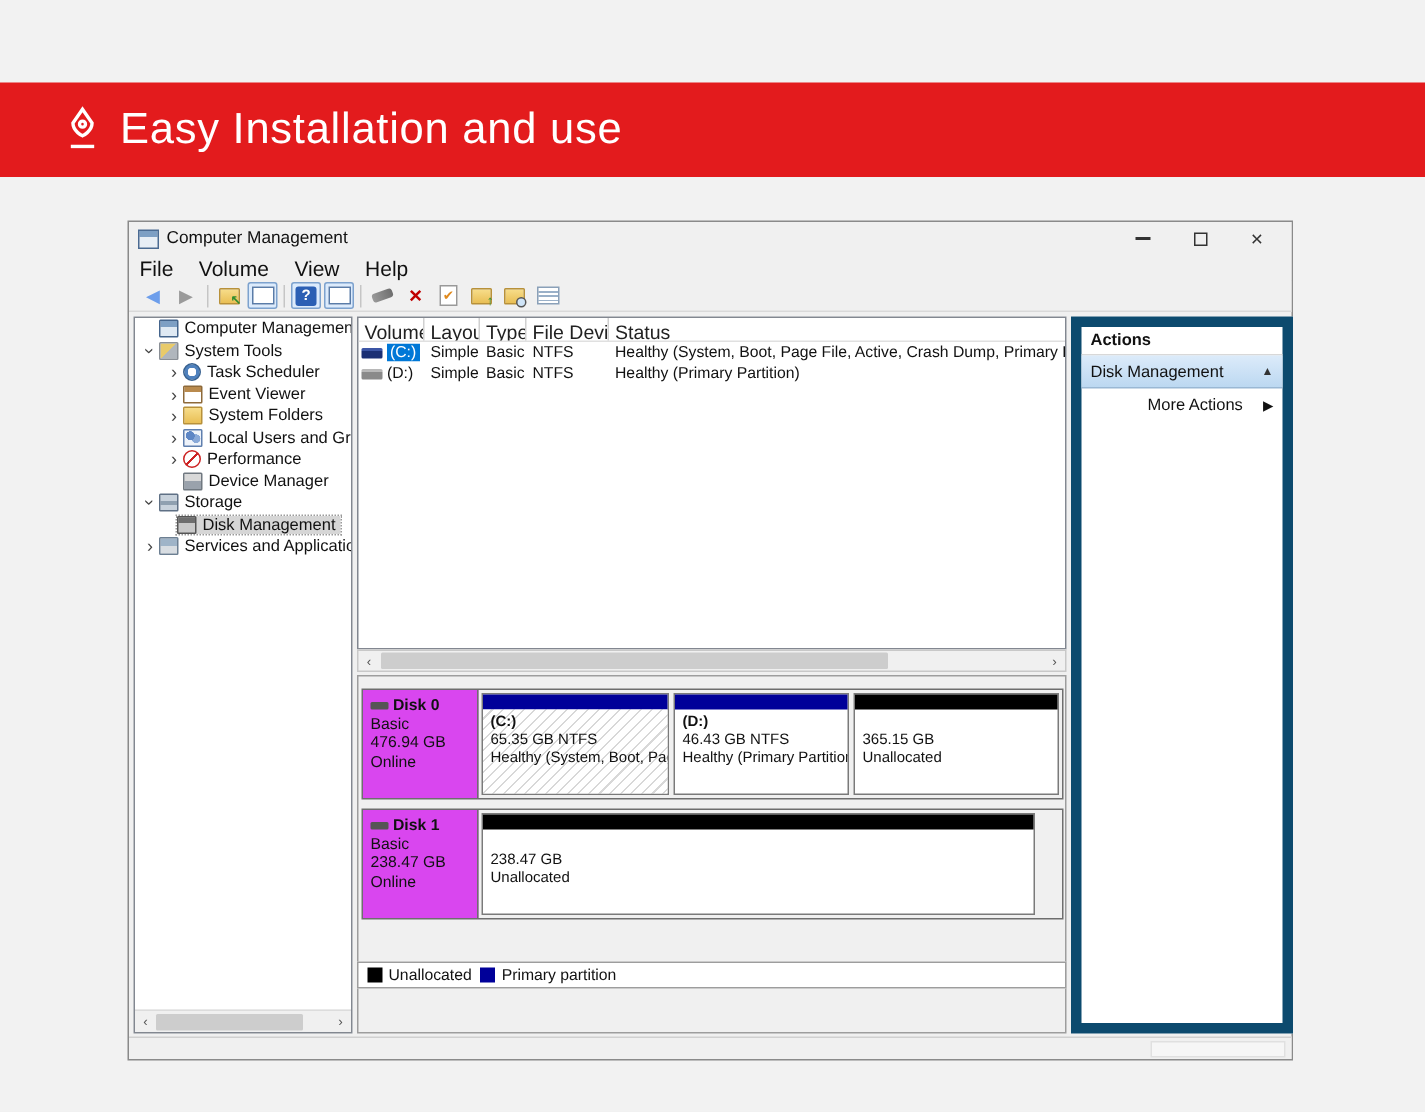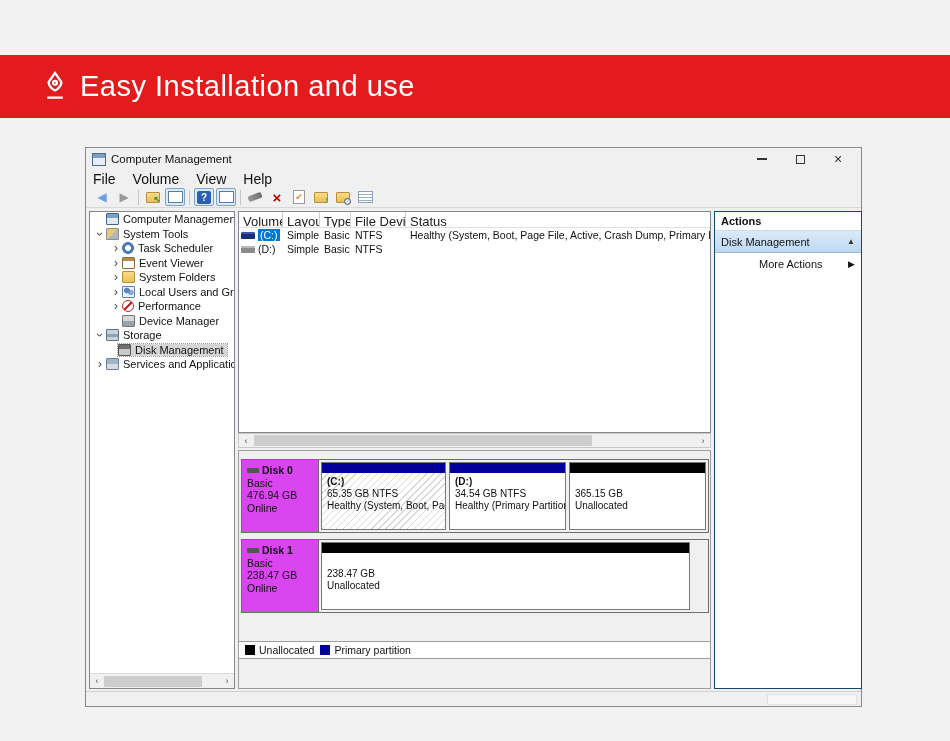--- a/index.html
+++ b/index.html
@@ -100,21 +100,21 @@
   .part.sel .pbody { background:repeating-linear-gradient(135deg,#ffffff 0 4px,#d8d8d8 4px 5px); }
   .p-c { width:125px; } .p-d { width:117px; } .p-u0 { flex:1;justify-content:center; } .p-u1 { width:369px; flex:none; }
 
   .legend { position:absolute; left:0; top:430px; width:473px; height:18px; background:#fff; border:1px solid #9d9d9d; display:flex; align-items:center; padding-left:6px; gap:6px; font-size:10.5px; color:#111; }
   .swatch { width:10px; height:10px; display:inline-block; }
   .sw-unalloc { background:#000000; }
   .sw-primary { background:#000099; }
   .leg-item { display:flex; align-items:center; gap:4px; }
 
   
-  .actions { position:absolute; left:628px; top:63px; width:148px; height:478px; background:#fff; border:1px solid #0c4a6e; }
+  .actions { position:absolute; left:628px; top:63px; width:148px; height:478px; background:#fff; border:7px solid #0c4a6e; }
   .act-header { height:19px; font-size:11px; font-weight:bold; color:#111; padding:3px 0 0 6px; border-bottom:1px solid #d8d8d8; }
   .act-group { height:22px; background:linear-gradient(#dcebfa,#bcd8f1); border-bottom:1px solid #9ab8d4; display:flex; align-items:center; padding:0 6px; font-size:11px; color:#111; }
   .act-group .tri { margin-left:auto; font-size:8px; color:#333; }
   .act-more { height:22px; display:flex; align-items:center; padding:0 6px 0 44px; font-size:11px; color:#111; }
   .act-more .tri { margin-left:auto; font-size:9px; color:#111; }
 
   .statusbar { position:absolute; left:0; top:543px; width:775px; height:15px; background:#f0f0f0; border-top:1px solid #d0d0d0; }
   .statusbar .grip { position:absolute; right:4px; top:2px; width:90px; height:11px; background:#f6f6f6; border:1px solid #e0e0e0; }
 </style>
 </head>
@@ -288,20 +288,21 @@
           <span class="vl-cell c-status">Healthy (System, Boot, Page File, Active, Crash Dump, Primary Partition</span>
         </div>
         <div class="vl-row">
           <span class="vl-cell c-vol" style="display:flex;align-items:center;padding-left:0">
             <span class="vol-ic gray"></span>
             <span>(D:)</span>
           </span>
           <span class="vl-cell c-layout">Simple</span>
           <span class="vl-cell c-type">Basic</span>
           <span class="vl-cell c-fs">NTFS</span>
+          <span class="vl-cell c-status">Healthy (Primary Partition)</span>
         </div>
       </div>
 
       <div class="hscroll">
         <span class="sarrow">‹</span>
         <span class="sthumb"></span>
         <span class="sarrow" style="margin-left:auto">›</span>
       </div>
 
       <div class="graph">
@@ -322,21 +323,21 @@
               <div class="pbody">
                 <div class="pname">(C:)</div>
                 <div>65.35 GB NTFS</div>
                 <div>Healthy (System, Boot, Pag</div>
               </div>
             </div>
             <div class="part p-d">
               <div class="strip primary"></div>
               <div class="pbody">
                 <div class="pname">(D:)</div>
-                <div>34.54 GB NTFS</div>
+                <div>46.43 GB NTFS</div>
                 <div>Healthy (Primary Partitior</div>
               </div>
             </div>
             <div class="part p-u0">
               <div class="strip unalloc"></div>
               <div class="pbody">
                 <div style="height:12px"></div>
                 <div>365.15 GB</div>
                 <div>Unallocated</div>
               </div>

